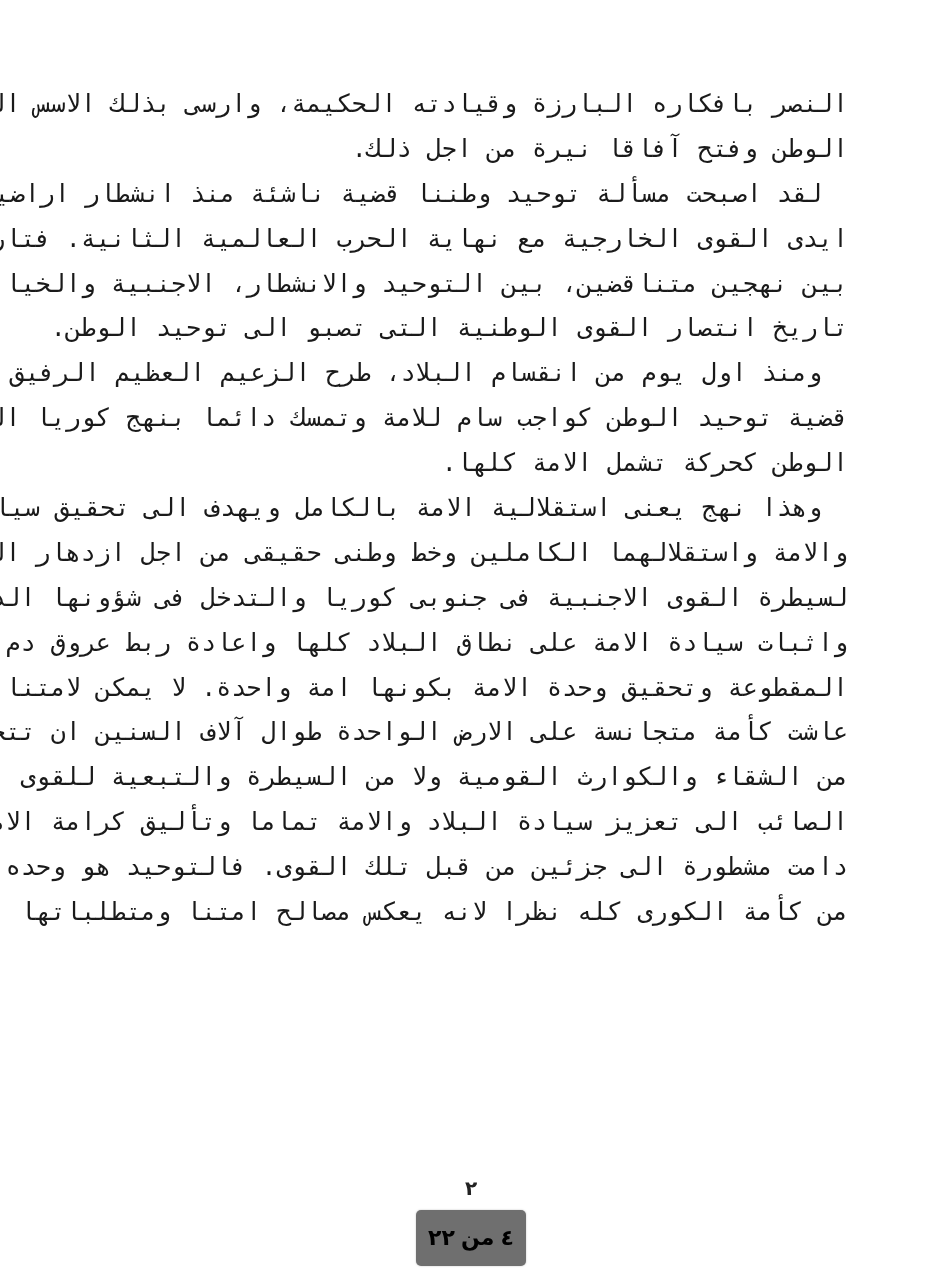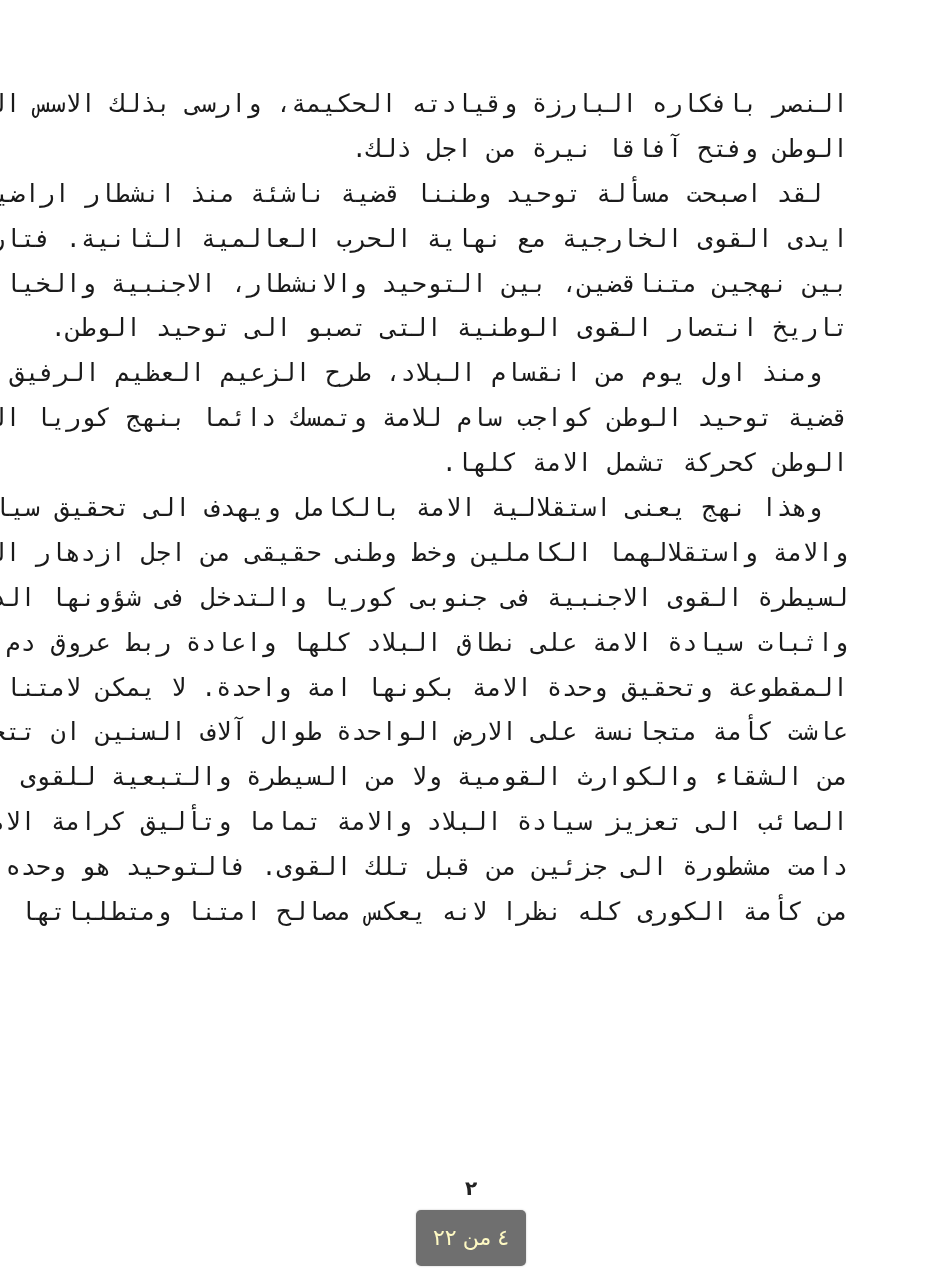--- a/index.html
+++ b/index.html
@@ -54,23 +54,23 @@
       direction: rtl;
     }
     .page-badge {
       position: absolute;
       left: 416px;
       top: 1210px;
       width: 110px;
       height: 56px;
       background: #6f6f6f;
       border-radius: 5px;
-      color: #fef9c3;
+      color: #000000;
       font-size: 22px;
-      font-weight: normal;
+      font-weight: bold;
       display: flex;
       align-items: center;
       justify-content: center;
       direction: rtl;
       box-shadow: 0 0 2px rgba(0,0,0,0.25);
     }
   </style>
 </head>
 <body>
 

